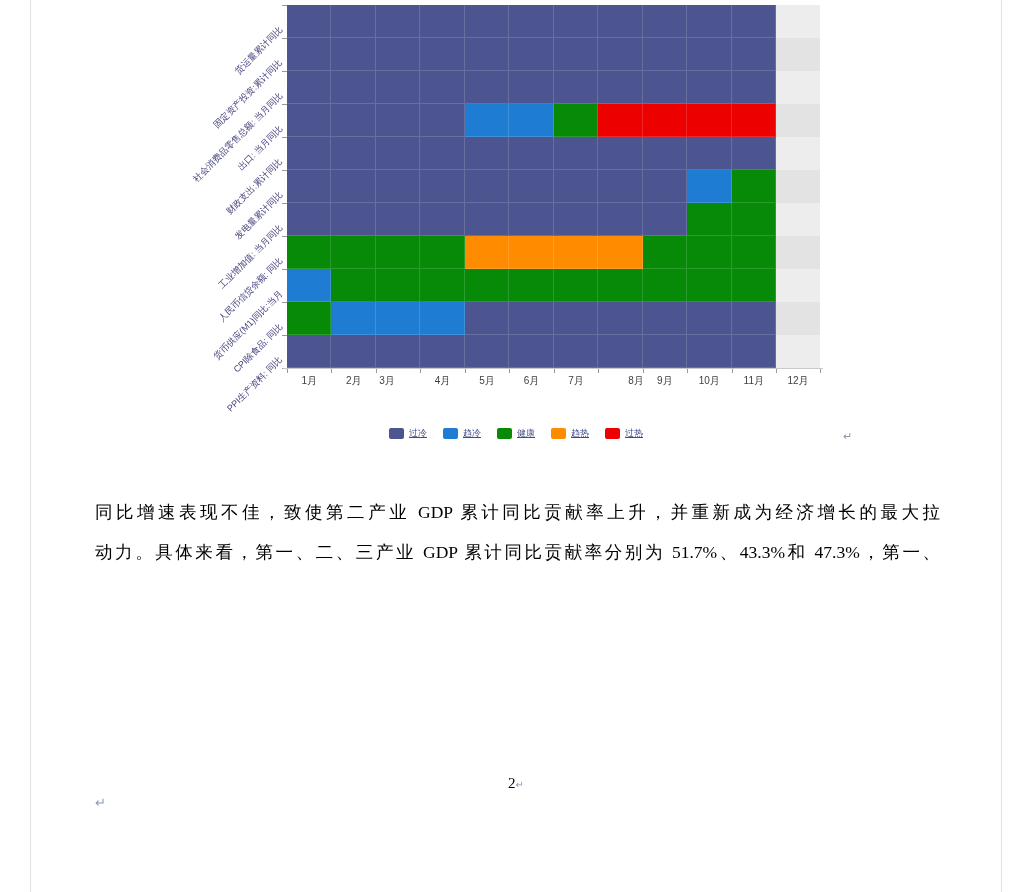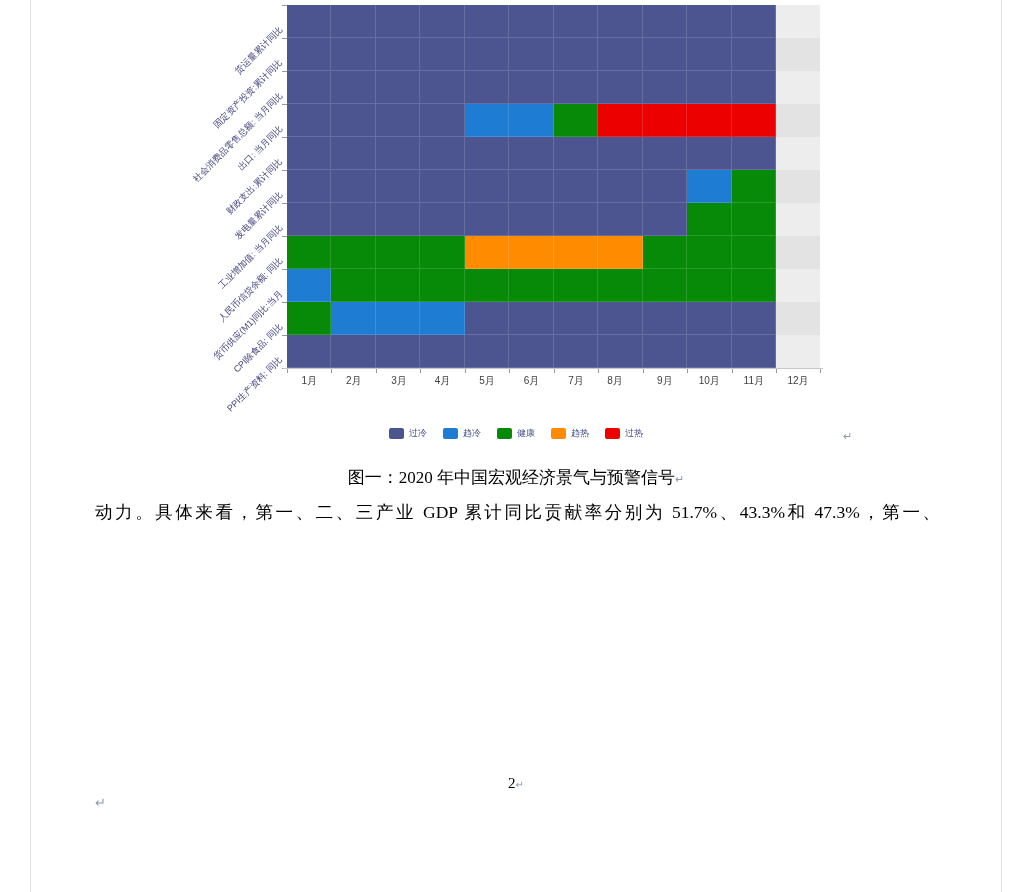--- a/index.html
+++ b/index.html
@@ -18,21 +18,21 @@
   .nodata-stripe { flex:1; }
   .x-axis-line { position:absolute; left:283px; top:368px; width:540px; height:1px; background:#c9c9c9; }
   .x-tick { position:absolute; top:369px; width:1px; height:4px; background:#9a9a9a; }
   .y-tick { position:absolute; left:282px; width:5px; height:1px; background:#9a9a9a; }
   .x-label { position:absolute; top:374px; font-size:10px; color:#3d3d3d; transform:translateX(-50%); white-space:nowrap; }
   .ylab { position:absolute; white-space:nowrap; font-size:9px; color:#41417c; transform-origin:100% 50%; transform:rotate(-45deg); line-height:10px; }
 
   .legend { position:absolute; left:0; top:427px; width:1032px; display:flex; justify-content:center; align-items:center; gap:16px; }
   .legend-item { display:flex; align-items:center; gap:5px; }
   .legend-swatch { width:15px; height:11px; border-radius:2px; }
-  .legend-label { font-size:9px; color:#3f4a86; }
+  .legend-label { font-size:9px; color:#3f4a86;text-decoration:underline; }
 
   
   .caption { position:absolute; left:0; top:466px; width:1032px; text-align:center;
              font-family:"Liberation Serif", serif; font-size:17px; color:#000; }
   .caption .pilcrow-inline { font-size:11px; color:#8a97b0; }
   .body-text { position:absolute; left:95px; top:492px; width:845px;
                font-family:"Liberation Serif", serif; font-size:17.5px; color:#000; }
   .body-line { height:40px; line-height:40px; text-align:justify; text-align-last:justify; text-justify:inter-character; overflow:hidden; }
   .body-line.indent { padding-left:37px; }
   .pilcrow { position:absolute; font-size:11px; color:#8a97b0; font-family:"Liberation Sans", sans-serif; }
@@ -247,26 +247,26 @@
         <div class="x-tick" style="left: 598.182px;"></div>
         <div class="x-tick" style="left: 642.636px;"></div>
         <div class="x-tick" style="left: 687.091px;"></div>
         <div class="x-tick" style="left: 731.545px;"></div>
         <div class="x-tick" style="left: 776px;"></div>
         <div class="x-tick" style="left: 820px;"></div>
       </div>
     <div>
         <div class="x-label" style="left: 309.227px;">1月</div>
         <div class="x-label" style="left: 353.682px;">2月</div>
-        <div class="x-label" style="left: 399px;">3月</div>
+        <div class="x-label" style="left: 387px;">3月</div>
         <div class="x-label" style="left: 442.591px;">4月</div>
         <div class="x-label" style="left: 487.045px;">5月</div>
         <div class="x-label" style="left: 531.5px;">6月</div>
         <div class="x-label" style="left: 575.955px;">7月</div>
-        <div class="x-label" style="left: 615px;">8月</div>
+        <div class="x-label" style="left: 636px;">8月</div>
         <div class="x-label" style="left: 664.864px;">9月</div>
         <div class="x-label" style="left: 709.318px;">10月</div>
         <div class="x-label" style="left: 753.773px;">11月</div>
         <div class="x-label" style="left: 798px;">12月</div>
       </div>
     <div class="legend">
         <div class="legend-item">
           <span class="legend-swatch" style="background: rgb(77, 85, 144);"></span>
           <span class="legend-label">过冷</span>
         </div>
@@ -283,21 +283,21 @@
           <span class="legend-label">趋热</span>
         </div>
         <div class="legend-item">
           <span class="legend-swatch" style="background: rgb(236, 0, 0);"></span>
           <span class="legend-label">过热</span>
         </div>
       </div>
     <span class="pilcrow pilcrow-legend">↵</span>
   </div>
 
-  <div class="caption"><span>图一：2020 年中国宏观经济景气与预警信号</span><span class="pilcrow-inline">↵</span></div>
 
   <div class="body-text">
+    <div class="body-line">同比增速表现不佳，致使第二产业 GDP 累计同比贡献率上升，并重新成为经济增长的最大拉</div>
     <div class="body-line">动力。具体来看，第一、二、三产业 GDP 累计同比贡献率分别为 51.7%、43.3%和 47.3%，第一、</div>
   </div>
 
   <div class="page-number"><span>2</span><span class="pilcrow-inline">↵</span></div>
   <span class="pilcrow pilcrow-bottom">↵</span>
 </div>
 
 </body></html>

